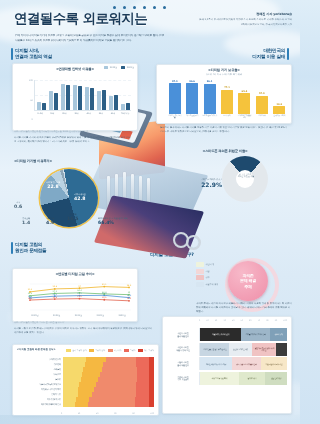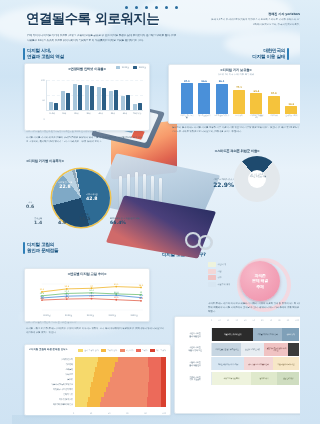--- a/index.html
+++ b/index.html
@@ -2,21 +2,21 @@
 <html><head>
 <meta charset="utf-8">
 <style>
   html,body{margin:0;padding:0;}
   body{
     width:300px;height:424px;overflow:hidden;
     font-family:"DejaVu Sans","Liberation Sans",sans-serif;
     background:linear-gradient(180deg,#dfeef8 0%,#cfe4f4 18%,#e8f2fa 40%,#dbeaf6 65%,#cfe3f3 100%);
     position:relative;
   }
-  .poster{position:absolute;inset:0;margin-left:12px;}
+  .poster{position:absolute;inset:0;}
 
   
   .cloud{position:absolute;border-radius:50%;background:rgba(255,255,255,.55);filter:blur(3px);}
   .c1{width:120px;height:38px;left:-20px;top:6px;}
   .c2{width:90px;height:28px;right:-14px;top:30px;}
   .c3{width:150px;height:44px;left:130px;top:-10px;}
   .c4{width:110px;height:34px;left:10px;top:300px;opacity:.5;}
   .c5{width:130px;height:40px;right:-30px;top:380px;opacity:.5;}
 
   

